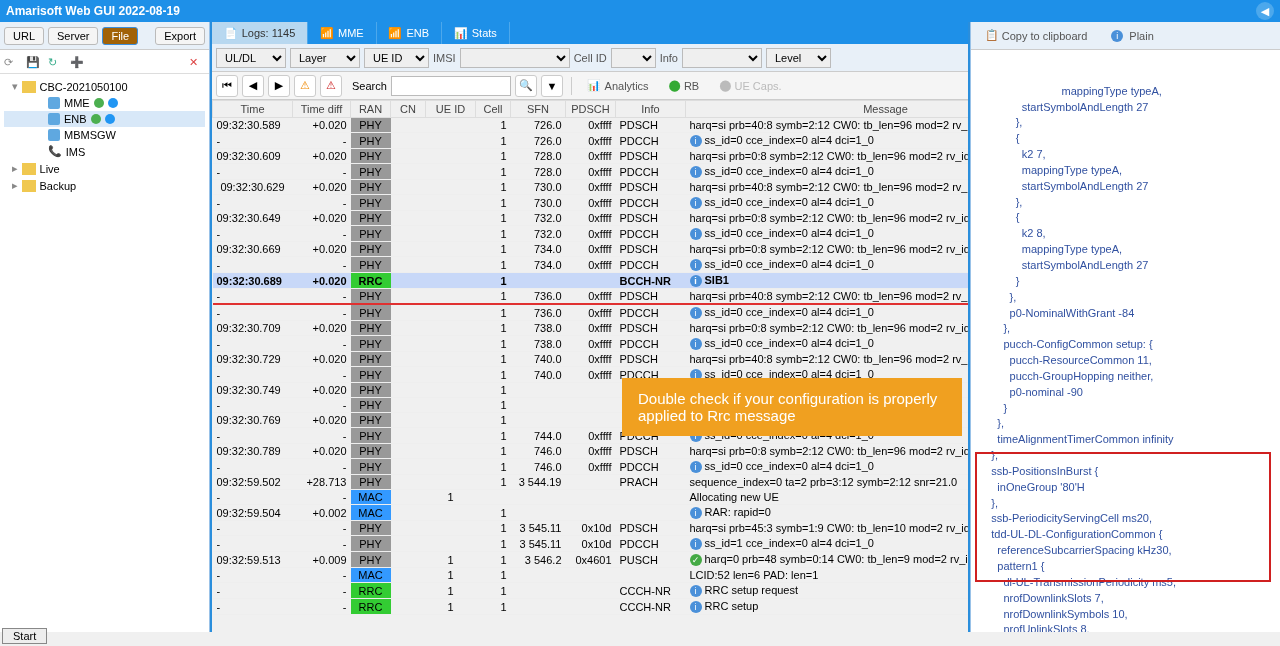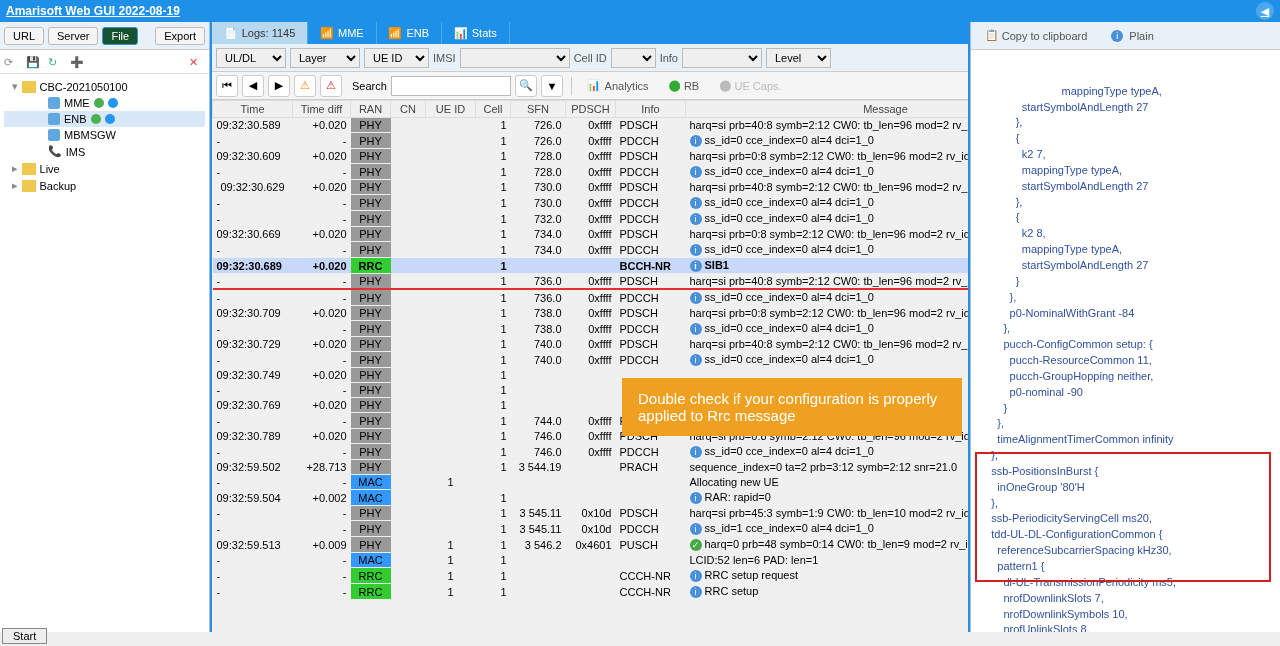--- a/index.html
+++ b/index.html
@@ -1,24 +1,24 @@
 <!DOCTYPE html>
 <html><head>
 <meta charset="utf-8">
 <style>
 * { margin:0; padding:0; box-sizing:border-box; font-family:Arial,sans-serif; font-size:11px; }
 body { background:#f0f0f0; overflow:hidden; }
-.top-bar { background:#1e90e8; color:#fff; height:22px; display:flex; align-items:center; padding:0 6px; justify-content:space-between;text-decoration:underline; }
+.top-bar { background:#1e90e8; color:#fff; height:22px; display:flex; align-items:center; padding:0 6px; justify-content:space-between; }
 .top-bar .title { font-weight:bold; font-size:12px; }
 .collapse-btn { width:18px; height:18px; background:#4ca8ec; border-radius:50%; display:flex; align-items:center; justify-content:center; cursor:pointer; }
 .main { display:flex; height:calc(100vh - 36px); }
 .left-panel { width:210px; background:#fff; border-right:1px solid #99c2e8; display:flex; flex-direction:column; }
 .left-toolbar { height:28px; background:#e8f0f8; border-bottom:1px solid #ccc; display:flex; align-items:center; padding:2px 4px; gap:4px; }
 .tb-btn { padding:2px 8px; border:1px solid #bbb; background:#f5f5f5; border-radius:3px; cursor:pointer; font-size:11px; }
-.tb-btn.active { background:#14532d; color:#fff; border-color:#3b8ede; }
+.tb-btn.active { background:#a16207; color:#fff; border-color:#3b8ede; }
 .icon-row { height:24px; display:flex; align-items:center; padding:0 4px; gap:6px; border-bottom:1px solid #ddd; }
 .icon-row .ic { width:16px; height:12px; cursor:pointer; }
 .tree { flex:1; overflow:auto; padding:4px; }
 .tree-item { padding:2px 0 2px 8px; display:flex; align-items:center; gap:4px; cursor:pointer; }
 .tree-item.grandchild { padding-left:44px; }
 .folder-ic { display:inline-block; width:14px; height:12px; background:#f0c850; }
 .node-ic { display:inline-block; width:12px; height:12px; background:#5fa8e0; border-radius:2px; }
 .dot-ic { display:inline-block; width:10px; height:10px; border-radius:50%; }
 .green-dot{background:#4CAF50;} .blue-dot{background:#2196F3;}
 
@@ -255,20 +255,32 @@
               <td style="text-align: left;">-</td>
               <td style="text-align: right;">-</td>
               <td class="ran-PHY">PHY</td>
               <td style="text-align: center;"></td>
               <td style="text-align: center;"></td>
               <td style="text-align: right;">1</td>
               <td style="text-align: right;">730.0</td>
               <td style="text-align: right;">0xffff</td>
               <td style="text-align: left;">PDCCH</td>
               <td><span class="info-ic">i</span>ss_id=0 cce_index=0 al=4 dci=1_0</td>
+            </tr>
+            <tr>
+              <td style="text-align: left;">09:32:30.649</td>
+              <td style="text-align: right;">+0.020</td>
+              <td class="ran-PHY">PHY</td>
+              <td style="text-align: center;"></td>
+              <td style="text-align: center;"></td>
+              <td style="text-align: right;">1</td>
+              <td style="text-align: right;">732.0</td>
+              <td style="text-align: right;">0xffff</td>
+              <td style="text-align: left;">PDSCH</td>
+              <td>harq=si prb=0:8 symb=2:12 CW0: tb_len=96 mod=2 rv_id</td>
             </tr>
             <tr>
               <td style="text-align: left;">-</td>
               <td style="text-align: right;">-</td>
               <td class="ran-PHY">PHY</td>
               <td style="text-align: center;"></td>
               <td style="text-align: center;"></td>
               <td style="text-align: right;">1</td>
               <td style="text-align: right;">732.0</td>
               <td style="text-align: right;">0xffff</td>

